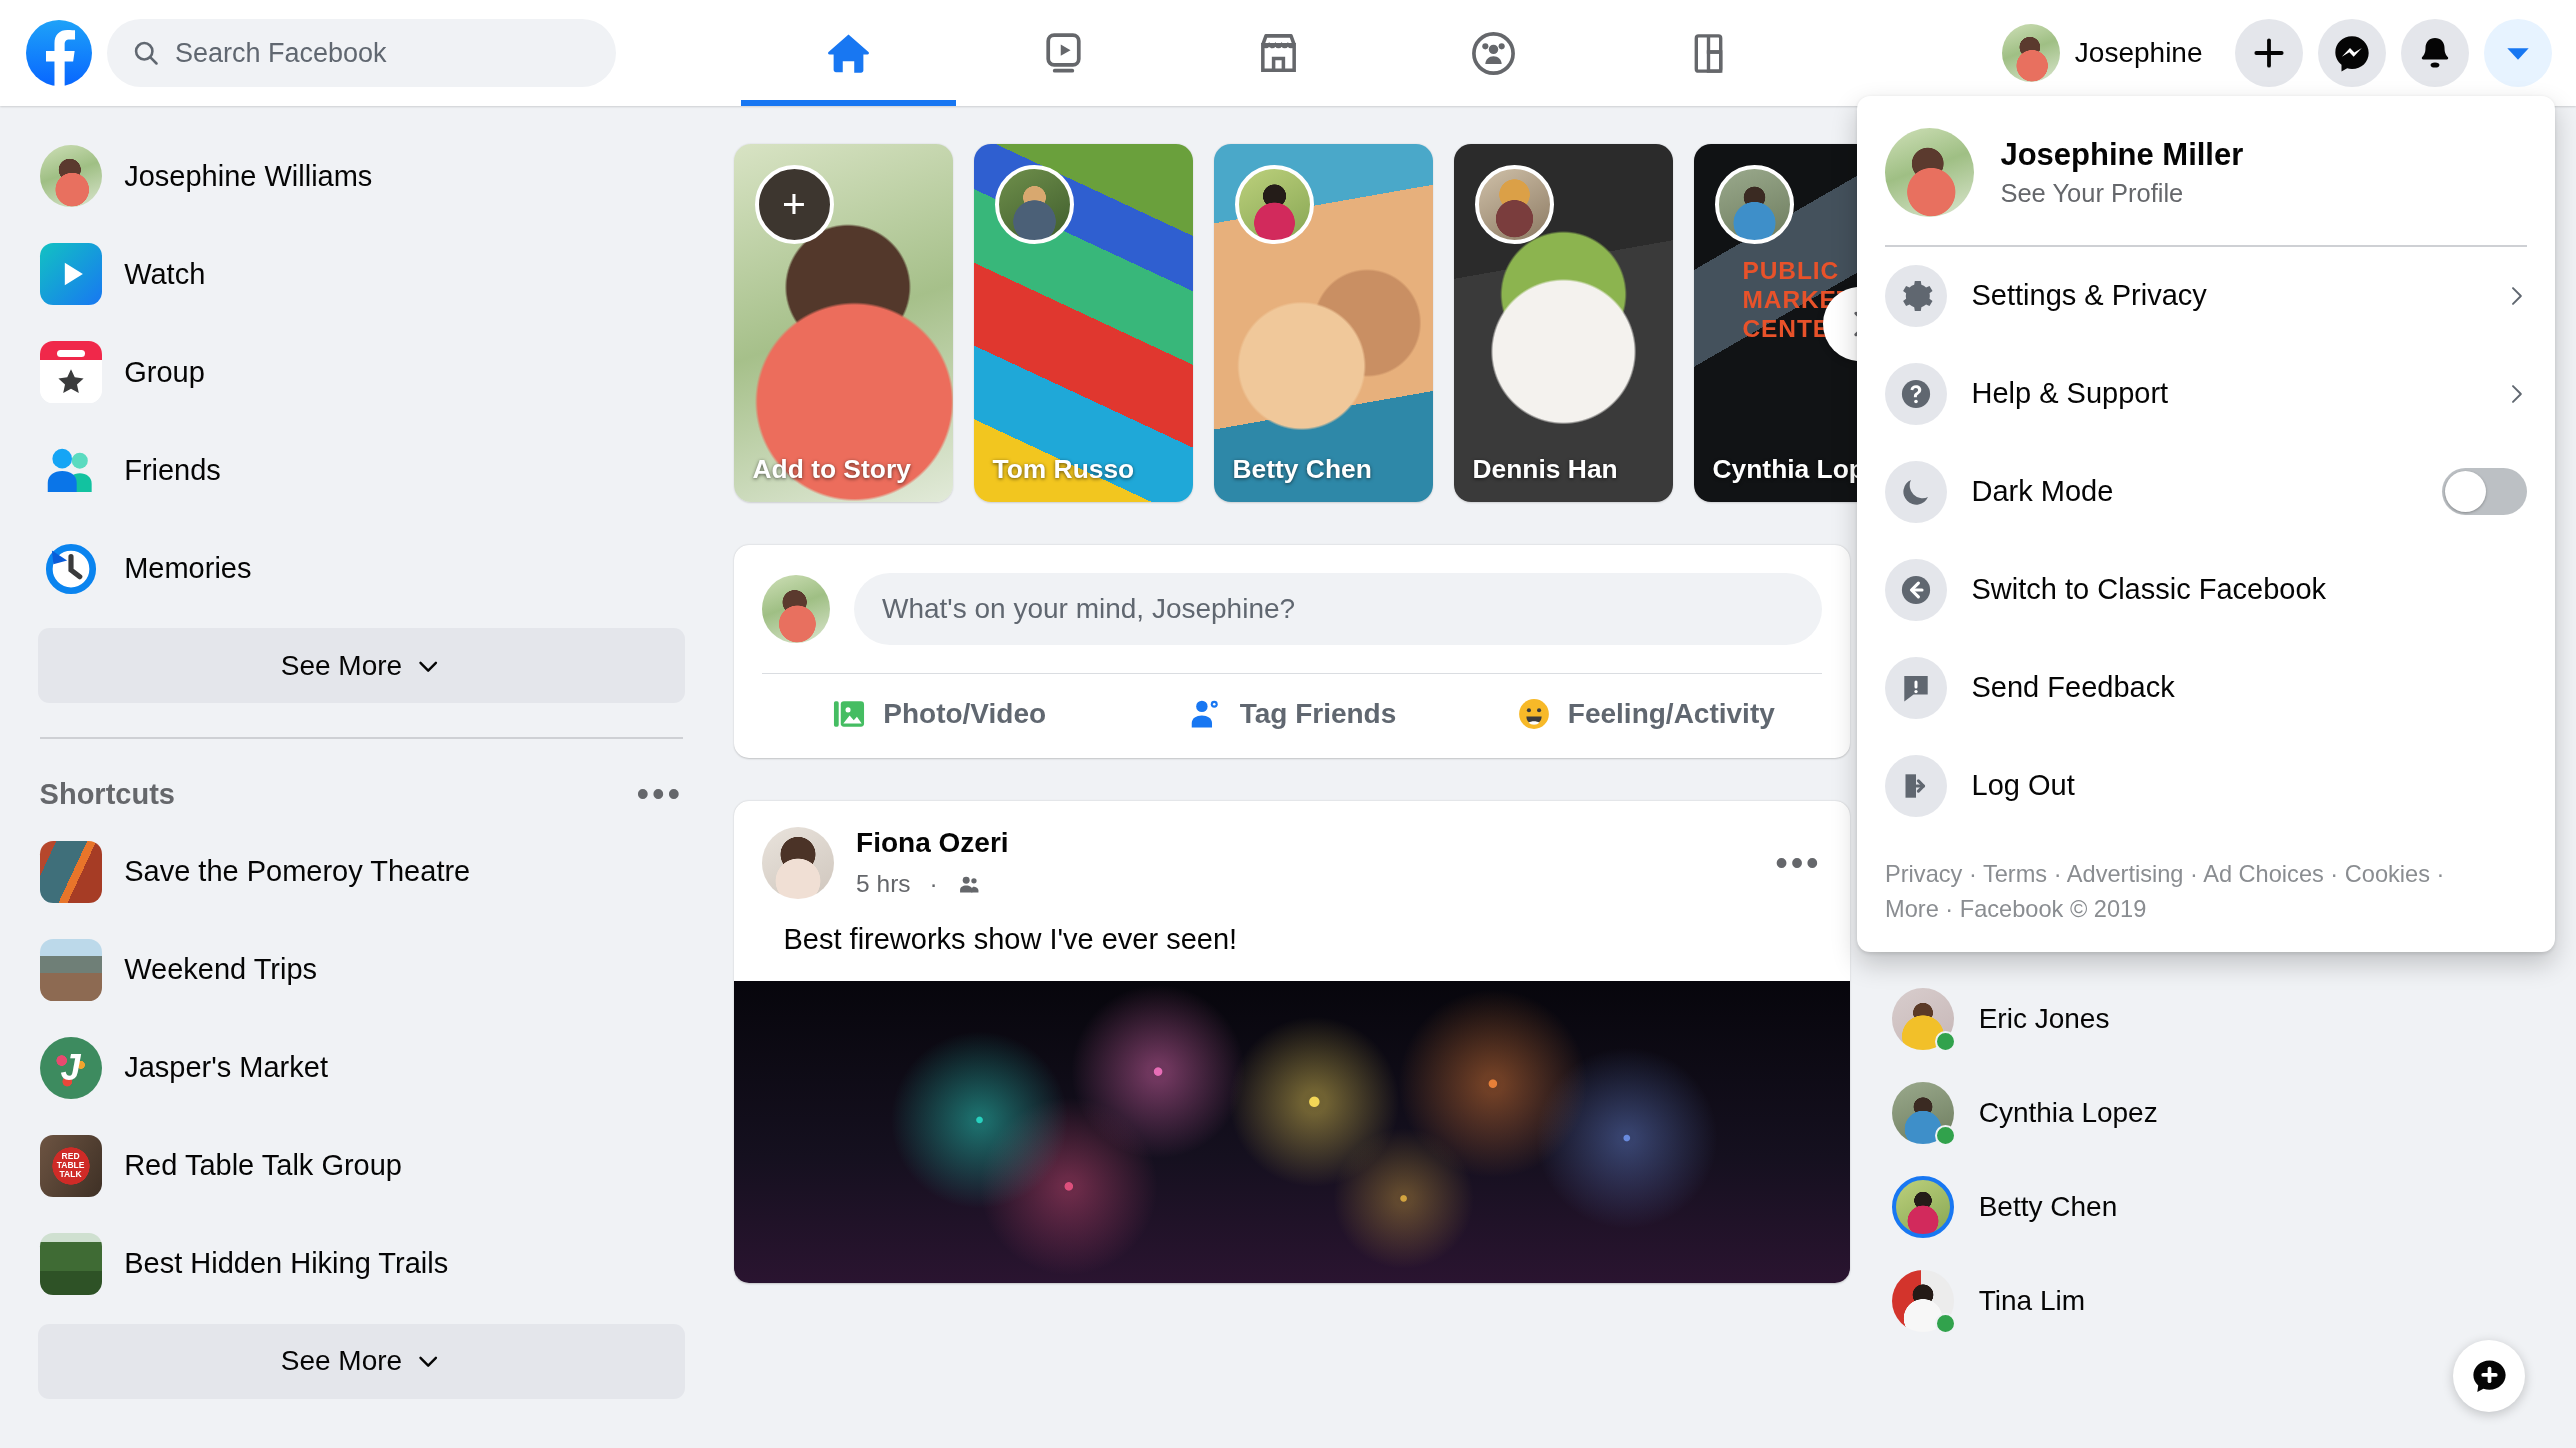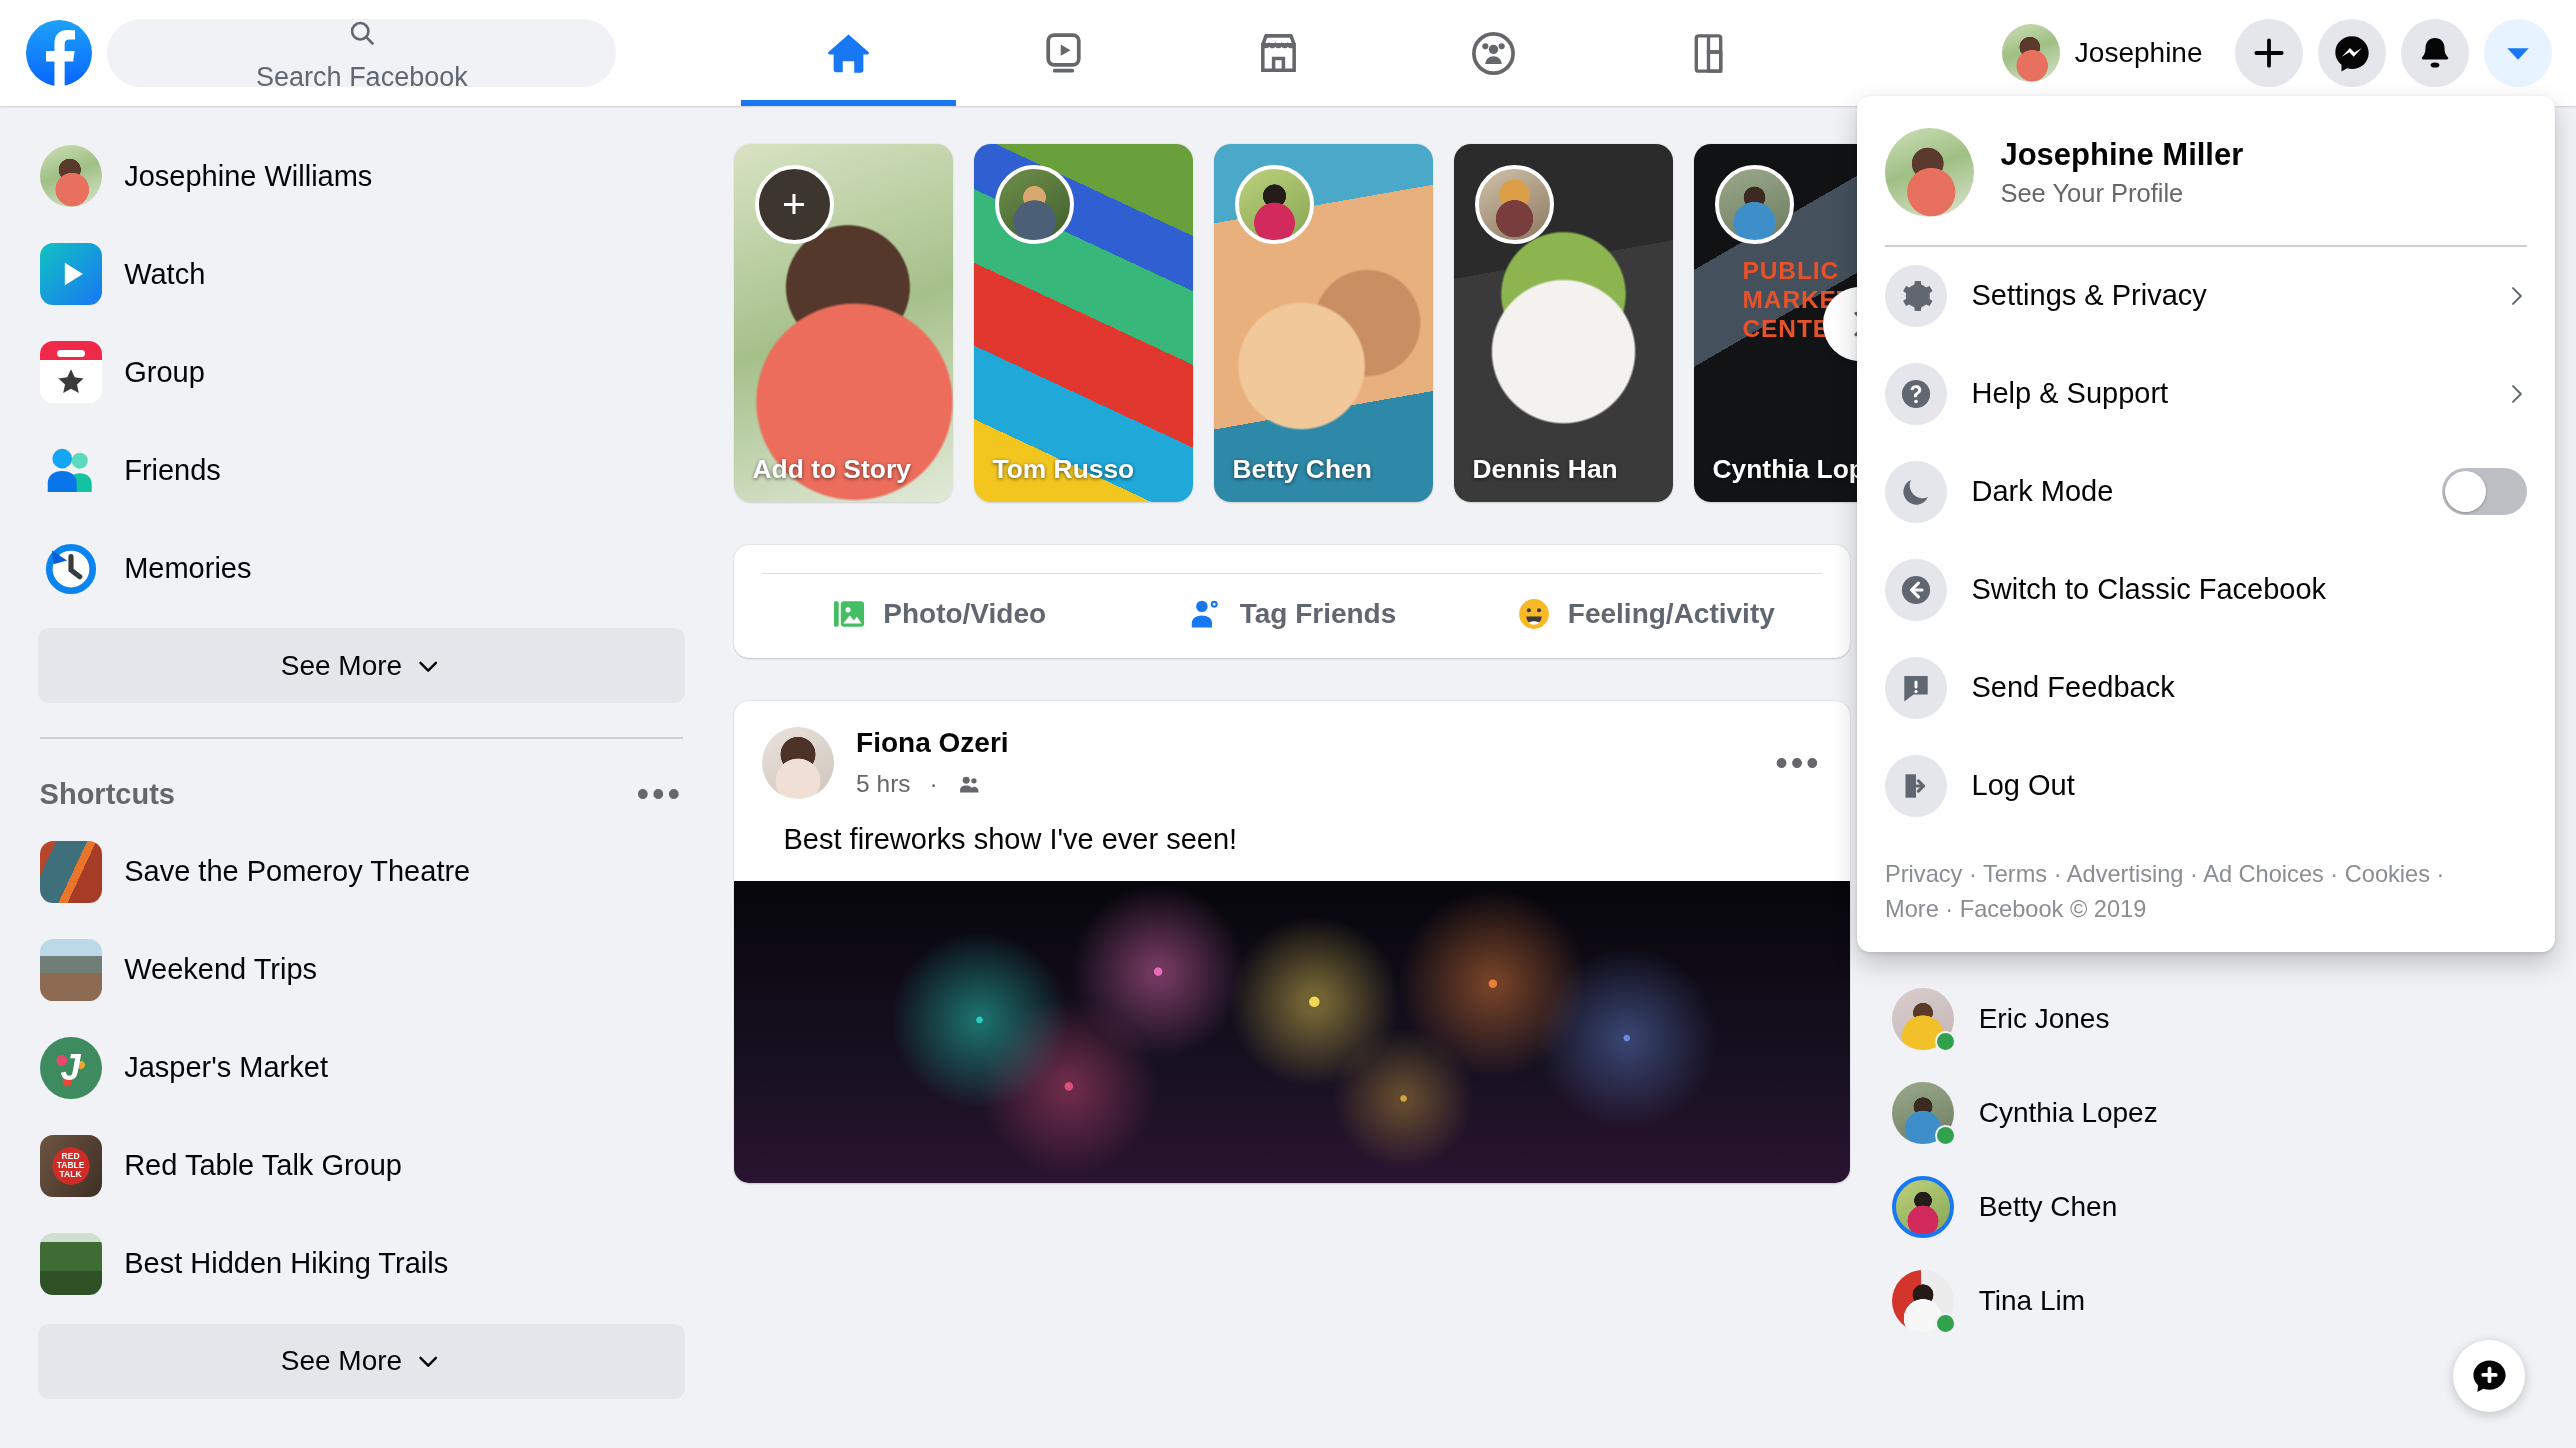--- a/index.html
+++ b/index.html
@@ -17,21 +17,21 @@
     box-shadow: 0 0.9px 1.9px rgba(0,0,0,.10), 0 0.9px 2.8px rgba(0,0,0,.08);
     z-index: 40;
   }
   .tb-left { display: flex; align-items: center; padding-left: 26.4px; gap: 15px; }
   .fb-logo { width: 66px; height: 66px; border-radius: 50%;
     background: linear-gradient(180deg,#1ea2f8 0%,#0866ff 100%);
     position: relative; flex: none; }
   .fb-logo svg { position: absolute; left: 0; top: 0; }
   .searchbox {
     width: 509px; height: 68px; border-radius: 34px; background: #f0f2f5;
-    display: flex; align-items: center; padding: 0 24.5px; gap: 15px; cursor: pointer; flex-direction: column;
+    display: flex; align-items: center; padding: 0 24.5px; gap: 15px; cursor: pointer;
   }
   .searchbox .sicon { width: 28px; height: 28px; flex: none; }
   .searchbox .sph { font-size: 27px; color: #606770; }
 
   .tb-center { position: absolute; left: 741px; top: 0; display: flex; height: 106px; }
   .navtab {
     width: 215px; height: 106px; display: flex; align-items: center; justify-content: center;
     position: relative; cursor: pointer;
   }
   .navtab .under {
@@ -443,20 +443,26 @@
       <div class="sname">Cynthia Lopez</div>
     </div>
     <div class="story-next">
       <svg width="32" height="32" viewBox="0 0 24 24">
           <path d="M9 4l8 8-8 8" fill="none" stroke="#65676b" stroke-width="2.4" stroke-linecap="round" stroke-linejoin="round"></path>
         </svg>
     </div>
   </div>
 
   <div class="card composer">
+    <div class="comp-top">
+      <div class="av av-jo" style="width:68px;height:68px;"></div>
+      <div class="comp-input">
+        <span>What's on your mind, Josephine?</span>
+      </div>
+    </div>
     <div class="comp-bar">
       <div class="comp-act">
         <svg width="38" height="38" viewBox="0 0 24 24">
             <rect x="2.5" y="4" width="3" height="16" rx="1" fill="#45bd62"></rect>
             <rect x="6.8" y="4" width="14.7" height="16" rx="2" fill="#45bd62"></rect>
             <circle cx="11.4" cy="9.4" r="1.6" fill="#fff"></circle>
             <path d="M8.4 18l4-5 2.6 3 2-2.2 3 4.2z" fill="#fff"></path>
           </svg>
         <span>Photo/Video</span>
       </div>

